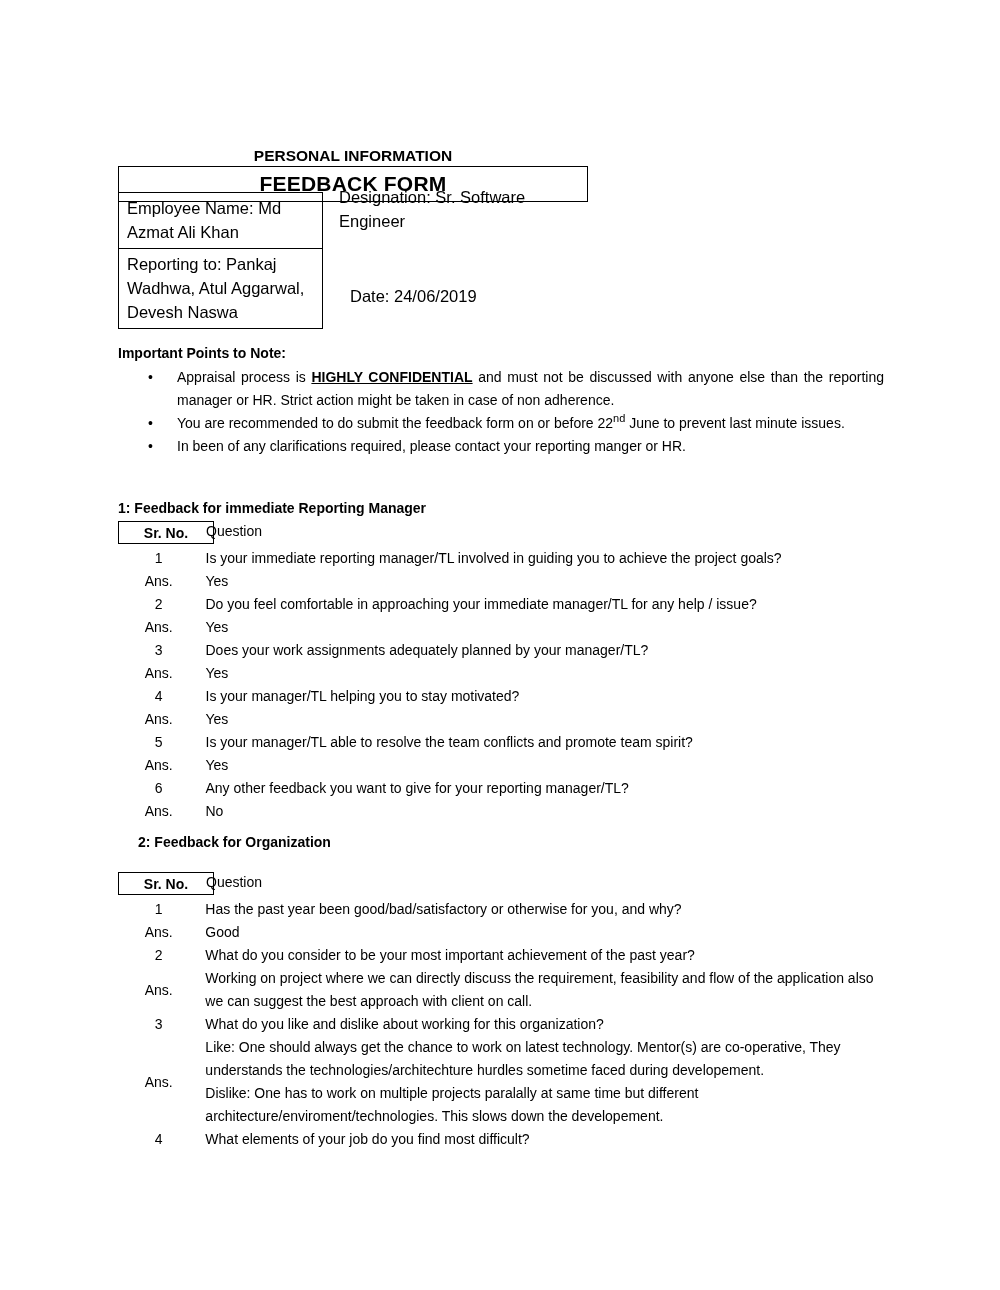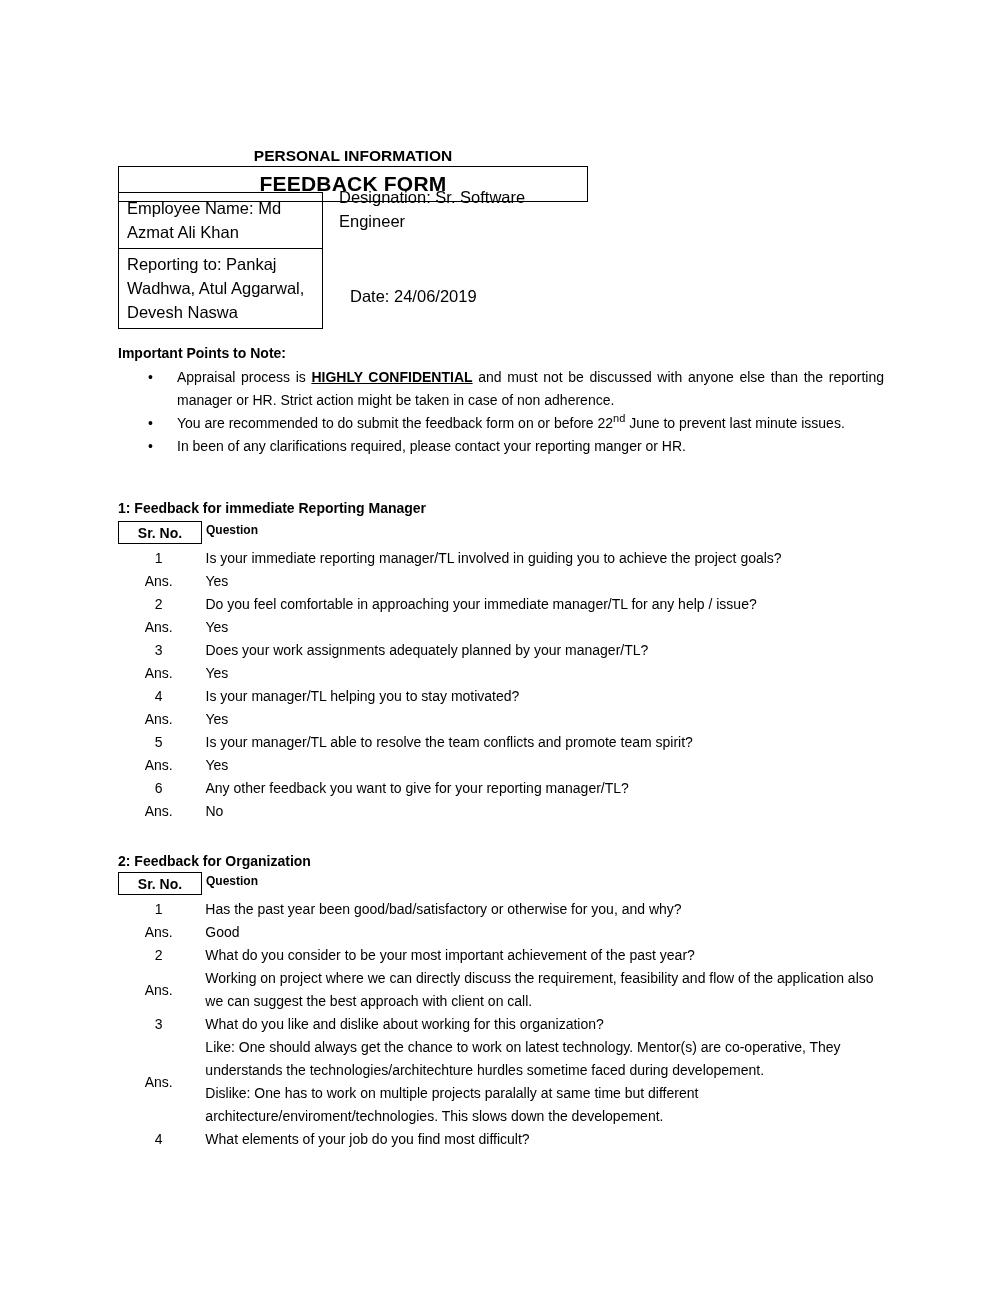--- a/index.html
+++ b/index.html
@@ -123,35 +123,35 @@
   
   .sec-heading {
     position: absolute;
     left: 118px;
     font-size: 14px;
     font-weight: bold;
   }
   .srno-box {
     position: absolute;
     left: 118px;
-    width: 84px;
+    width: 96px;
     height: 23px;
     border: 1.5px solid #000;
     box-sizing: border-box;
     display: flex;
     align-items: center;
     justify-content: center;
     font-size: 14px;
     font-weight: bold;
   }
   .question-head {
     position: absolute;
     left: 206px;
-    font-size: 12px;
-    font-weight: bold;
+    font-size: 14px;
+    font-weight: normal;
   }
 
   .qa-table {
     position: absolute;
     left: 118px;
     width: 766px;
     border-collapse: collapse;
   }
   .qa-table td {
     border: none;
@@ -257,21 +257,21 @@
           <tr>
             <td class="sr">6</td>
             <td class="qt">Any other feedback you want to give for your reporting manager/TL?</td>
           </tr>
           <tr class="ansrow">
             <td class="sr">Ans.</td>
             <td class="qt">No</td>
           </tr>
         </tbody>
       </table>
-      <div class="sec-heading" style="top: 853px;">2: Feedback for Organization</div>
+      <div class="sec-heading" style="top: 834px; margin-left: 20px;">2: Feedback for Organization</div>
       <div class="srno-box" style="top: 872px;">Sr. No.</div>
       <div class="question-head" style="top: 874px;">Question</div>
       <table class="qa-table" style="top: 898px;">
         <tbody>
           <tr>
             <td class="sr">1</td>
             <td class="qt">Has the past year been good/bad/satisfactory or otherwise for you, and why?</td>
           </tr>
           <tr class="ansrow">
             <td class="sr">Ans.</td>

